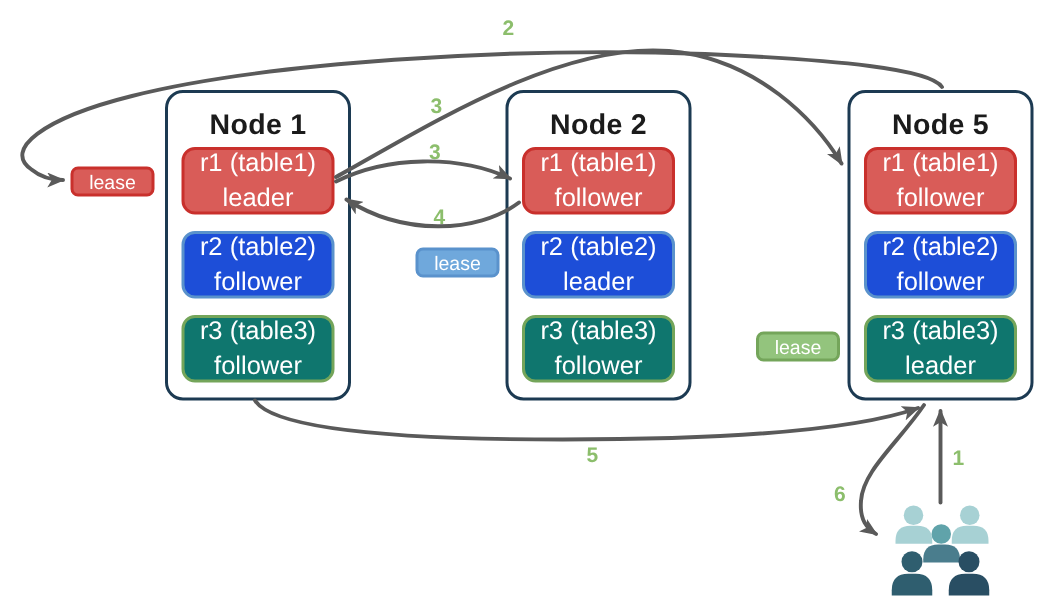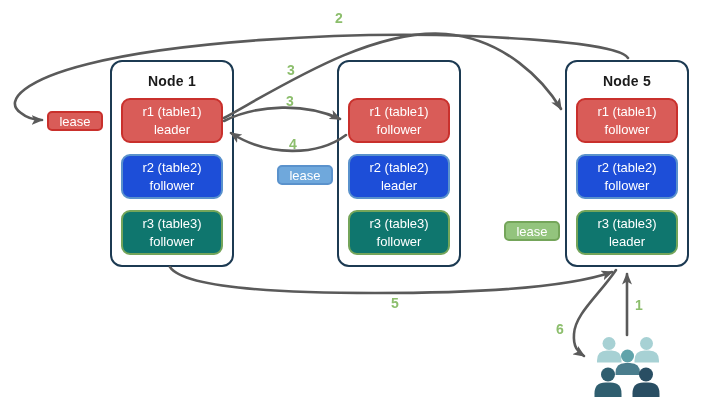--- a/index.html
+++ b/index.html
@@ -5,26 +5,26 @@
   html,body{margin:0;padding:0;background:#ffffff;}
   .stage{
     position:relative;width:704px;height:405px;background:#ffffff;overflow:hidden;
     font-family:"Liberation Sans","DejaVu Sans",sans-serif;
   }
   .node{
     position:absolute;top:60px;width:124px;height:207px;background:#ffffff;
     border:2px solid #1c3a52;border-radius:12px;box-sizing:border-box;
   }
   .node-title{
-    text-align:center;margin-top:11px;font-weight:bold;font-size:14px;color:#1b1b1b;
+    text-align:center;margin-top:11px;font-weight:bold;font-size:19px;color:#1b1b1b;
     letter-spacing:.2px;
   }
   .replica{
     position:absolute;left:9px;right:9px;height:45px;border-radius:9px;
-    color:#ffffff;text-align:center;font-size:13px;line-height:1.35;
+    color:#ffffff;text-align:center;font-size:17px;line-height:1.35;
     display:flex;flex-direction:column;justify-content:center;
     box-sizing:border-box;border:2px solid;
   }
   .rep-0{top:36px}.rep-1{top:92px}.rep-2{top:148px}
   .rep-red{background:#d95c58;border-color:#c9302c}
   .rep-blue{background:#1d4ed8;border-color:#5a92cc}
   .rep-green{background:#0f766e;border-color:#74a55a}
   .lease{
     position:absolute;width:56px;height:20px;border-radius:5px;color:#ffffff;
     font-size:13px;display:flex;align-items:center;justify-content:center;
@@ -53,20 +53,21 @@
       <div>r2 (table2)</div>
       <div>follower</div>
     </div>
     <div class="replica rep-2 rep-green">
       <div>r3 (table3)</div>
       <div>follower</div>
     </div>
   </div>
 
   <div class="node" style="left:337px">
+    <div class="node-title">Node 2</div>
     <div class="replica rep-0 rep-red">
       <div>r1 (table1)</div>
       <div>follower</div>
     </div>
     <div class="replica rep-1 rep-blue">
       <div>r2 (table2)</div>
       <div>leader</div>
     </div>
     <div class="replica rep-2 rep-green">
       <div>r3 (table3)</div>

